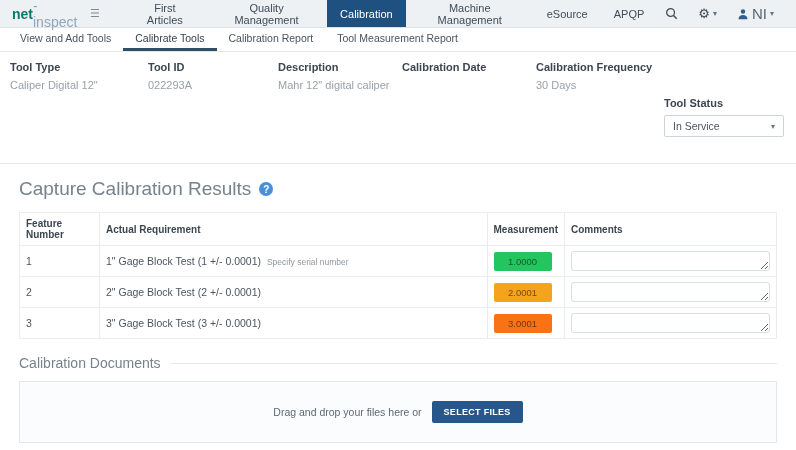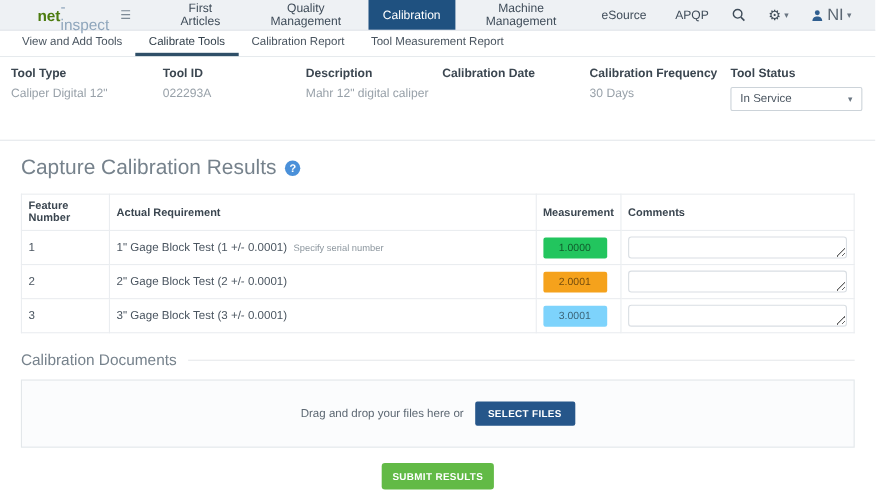--- a/index.html
+++ b/index.html
@@ -4,21 +4,21 @@
 <style>
   * { margin:0; padding:0; box-sizing:border-box; }
   html,body { background:#fff; }
   body { font-family:"Liberation Sans", sans-serif; color:#3f4c59; }
   .page { width:796px; height:450px; background:#fff; overflow:hidden; position:relative; }
 
   
   .topnav { height:28px; background:#eef1f4; border-bottom:1px solid #dde2e7;
             display:flex; align-items:stretch; }
   .logo { display:flex; align-items:center; padding:0 6px 0 12px; font-size:14px; }
-  .logo .bold { font-weight:700; color:#4d7c0f;margin-left:22px; }
+  .logo .bold { font-weight:700; color:#0f766e; }
   .logo .light { color:#8fa6bc; font-weight:400; }
   .hamburger { display:flex; align-items:center; color:#7d8a96; font-size:11px; padding:0 10px 0 4px; cursor:pointer; }
   .main-nav { display:flex; align-items:stretch; margin-left:14px;text-align:center; }
   .nav-item { display:flex; align-items:center; padding:0 13px; font-size:11px; color:#3f4c59; cursor:pointer; }
   .nav-item.active { background:#1f5180; color:#fff; }
   .nav-right { margin-left:auto; display:flex; align-items:center; gap:4px; padding-right:14px; }
   .icon-btn { display:flex; align-items:center; gap:3px; padding:0 8px; color:#3f4c59; cursor:pointer; font-size:12px; height:100%; }
   .caret { font-size:8px; color:#6a7682; }
   .user-initials { font-size:15px; color:#5a6672; }
   .svg-icon { display:inline-block; vertical-align:middle; }
@@ -29,21 +29,21 @@
          border-bottom:3px solid transparent; cursor:pointer;text-align:right; }
   .tab.active { border-bottom-color:#2f4f68; color:#36434e; }
 
   
   .tool-info { display:flex; padding:9px 10px 26px 10px; border-bottom:1px solid #e4e8eb; background:#fff; }
   .info-field { display:flex; flex-direction:column; gap:6px; }
   .info-field .lbl { font-size:11px; font-weight:700; color:#3b4650; }
   .info-field .val { font-size:11px; color:#98a1a9; }
   .f-type { width:138px; } .f-id { width:130px; } .f-desc { width:124px; }
   .f-date { width:134px; } .f-freq { width:128px; }
-  .f-status { flex:1; max-width:160px; margin-left:auto; }
+  .f-status { flex:1; max-width:160px; margin-left:auto;margin-top:36px; }
   .status-select { border:1px solid #ccd3d9; border-radius:2px; background:#fff; height:22px;
                    display:flex; align-items:center; justify-content:space-between;
                    padding:0 8px; font-size:10.5px; color:#4a5560; cursor:pointer; width:120px; }
   .f-status { width:130px; }
 
   
   .main { padding:0 19px; }
   .capture-title { display:flex; align-items:center; gap:8px; margin:14px 0 12px 0;
                    font-size:19px; font-weight:400; color:#76828c; }
   .help-icon { width:14px; height:14px; border-radius:50%; background:#4a90d9; color:#fff;
@@ -199,21 +199,21 @@
             <textarea class="comment-input" style=""></textarea>
           </td>
         </tr>
         <tr>
           <td>3</td>
           <td>
             <span>3" Gage Block Test (3 +/- 0.0001)</span>
             <span class="req-note"></span>
           </td>
           <td>
-            <span class="measure-badge" style="background-color: #7dd3fc;">3.0001</span>
+            <span class="measure-badge" style="background-color: #f97316;">3.0001</span>
           </td>
           <td>
             <textarea class="comment-input" style=""></textarea>
           </td>
         </tr>
       </tbody>
     </table>
 
     <div class="docs-header">
       <span class="docs-title">Calibration Documents</span>

